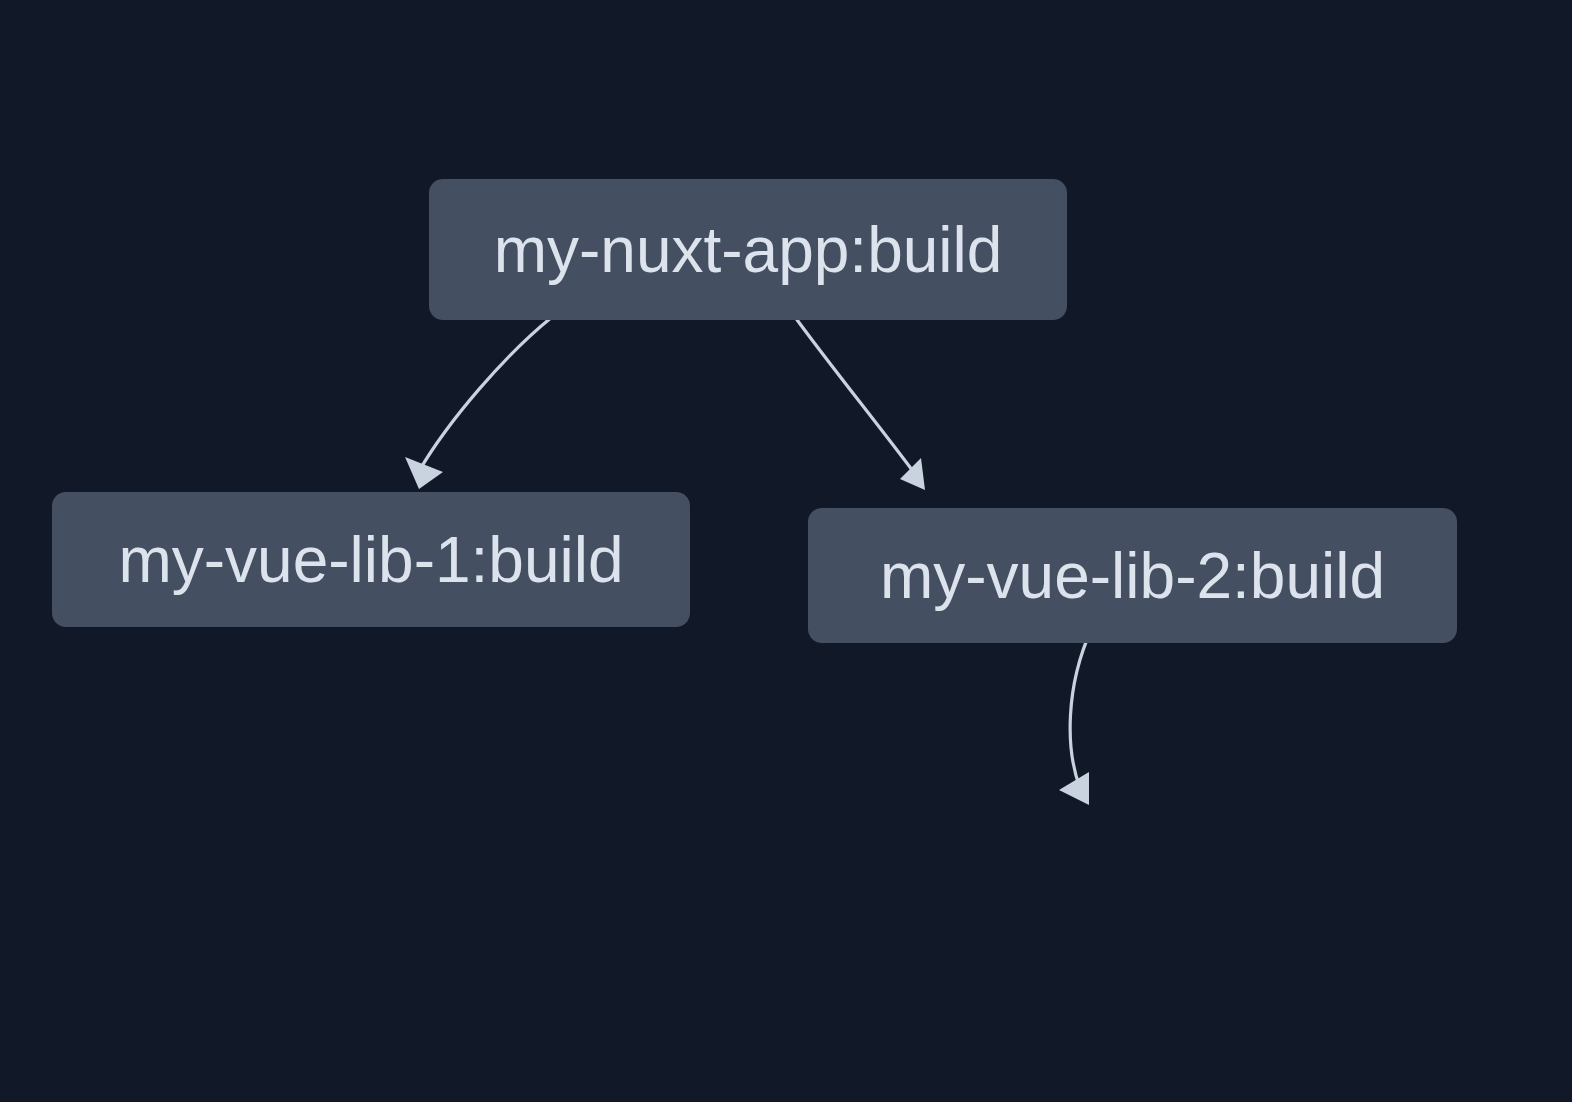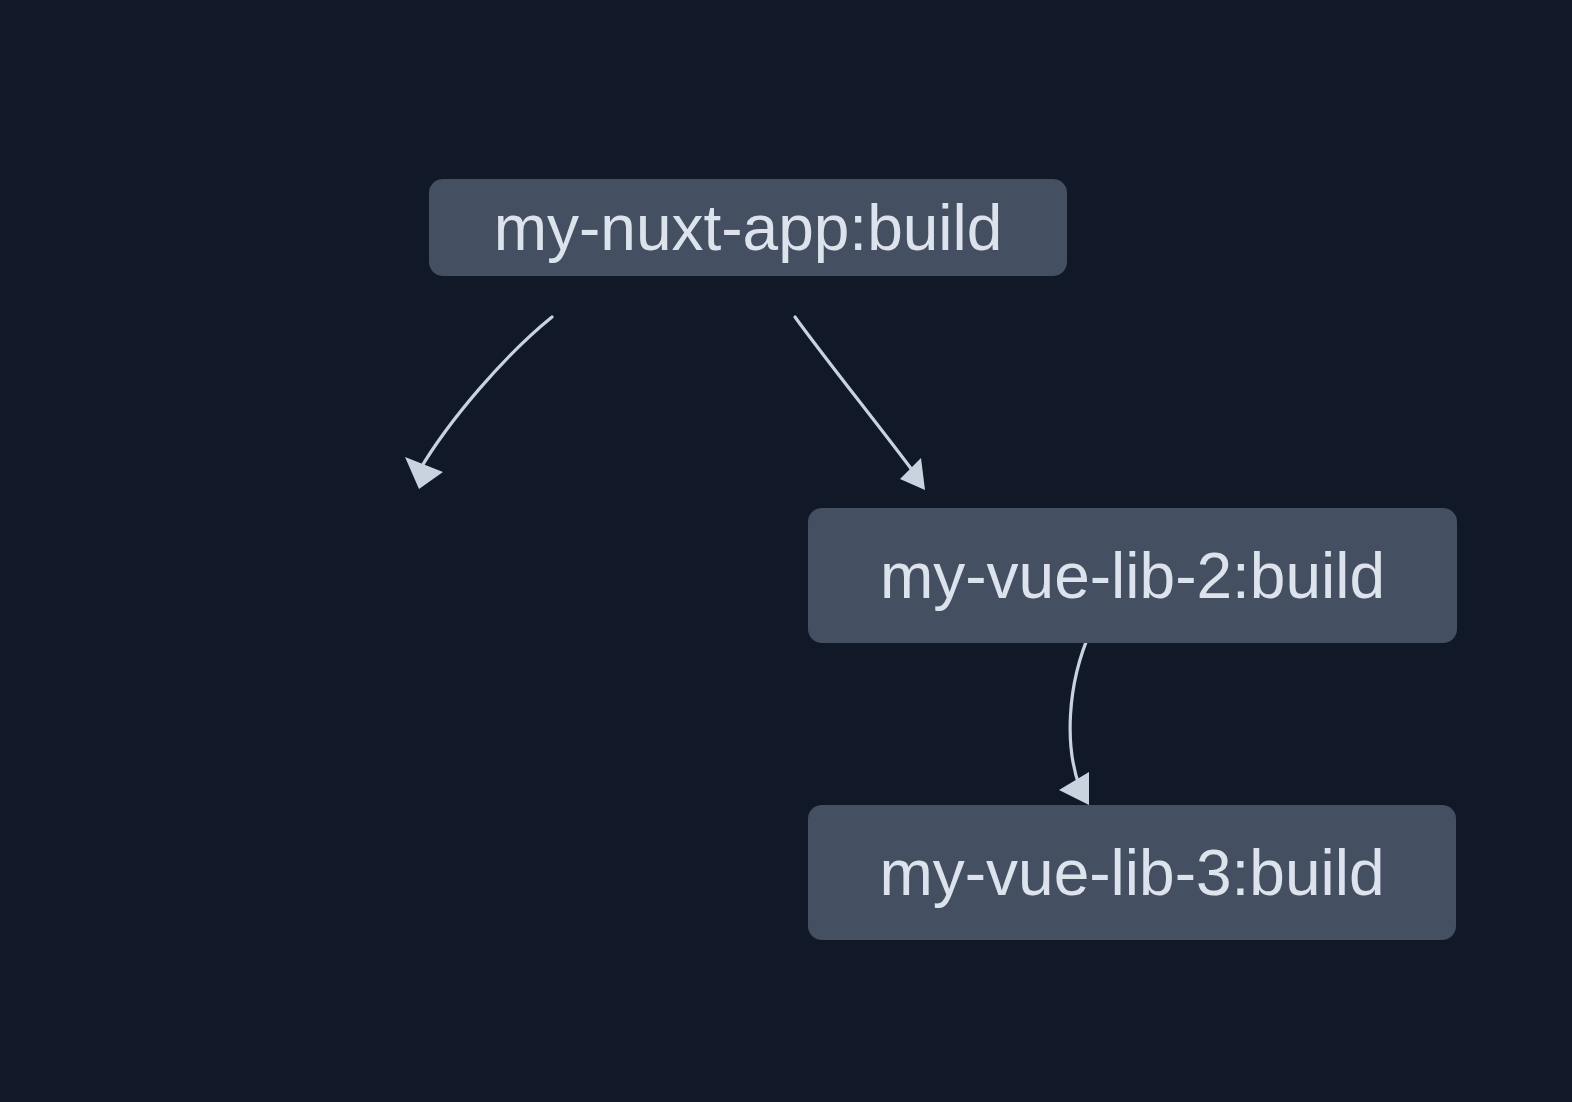--- a/index.html
+++ b/index.html
@@ -71,26 +71,26 @@
     <g>
       <path class="edge-path" d="M 795,317 C 826,360 884,432 915,474" stroke="#C9D3E0"></path>
       <path class="edge-arrow" d="M 925,490 L 900,479 L 921,458 Z" fill="#C9D3E0"></path>
     </g>
     <g>
       <path class="edge-path" d="M 1091,630 C 1066,686 1065,748 1080,788" stroke="#C9D3E0"></path>
       <path class="edge-arrow" d="M 1089,805 L 1059,790 L 1089,772 Z" fill="#C9D3E0"></path>
     </g>
   </svg>
 
-  <div class="graph-node" style="left: 429px; top: 179px; width: 638px; height: 97px; background: rgb(69, 79, 98); border-radius: 14px;">
+  <div class="graph-node" style="left: 429px; top: 179px; width: 638px; height: 141px; background: rgb(69, 79, 98); border-radius: 14px;">
     <span class="graph-node-label" style="color: rgb(221, 227, 237);">my-nuxt-app:build</span>
   </div>
 
+  <div class="graph-node" style="left: 52px; top: 492px; width: 638px; height: 135px; background: rgb(69, 79, 98); border-radius: 14px;">
+    <span class="graph-node-label" style="color: rgb(221, 227, 237);">my-vue-lib-1:build</span>
+  </div>
 
   <div class="graph-node" style="left: 808px; top: 508px; width: 649px; height: 135px; background: rgb(69, 79, 98); border-radius: 14px;">
     <span class="graph-node-label" style="color: rgb(221, 227, 237);">my-vue-lib-2:build</span>
   </div>
 
-  <div class="graph-node" style="left: 808px; top: 805px; width: 648px; height: 135px; background: rgb(69, 79, 98); border-radius: 14px;">
-    <span class="graph-node-label" style="color: rgb(221, 227, 237);">my-vue-lib-3:build</span>
-  </div>
 
 </div>
 
 </body></html>

